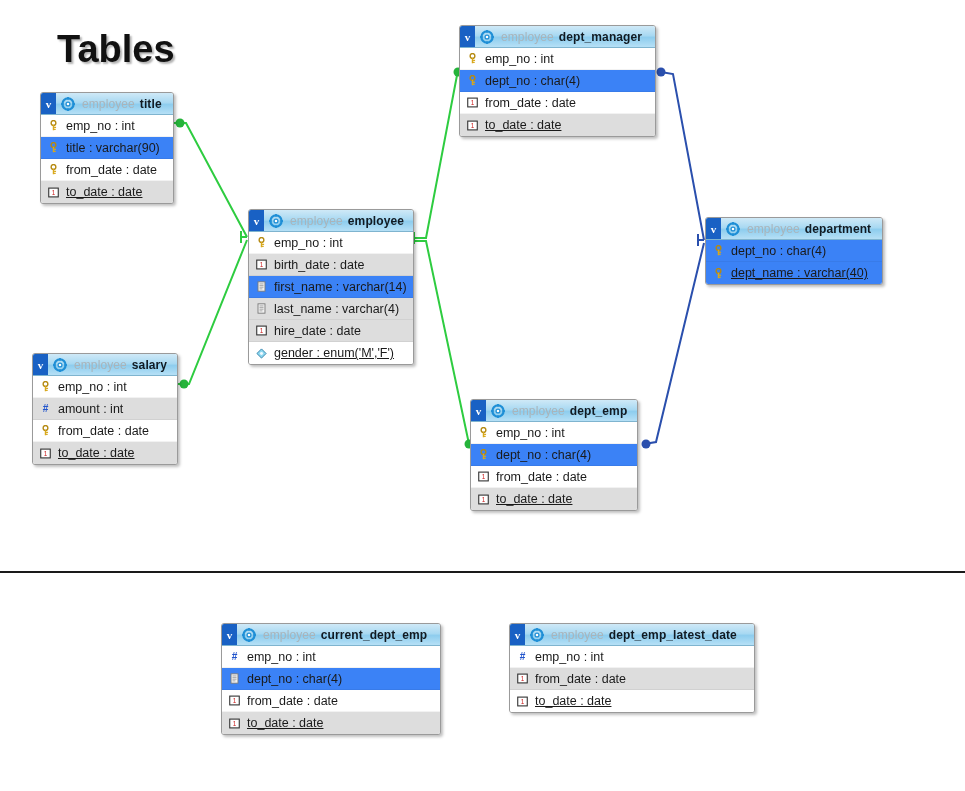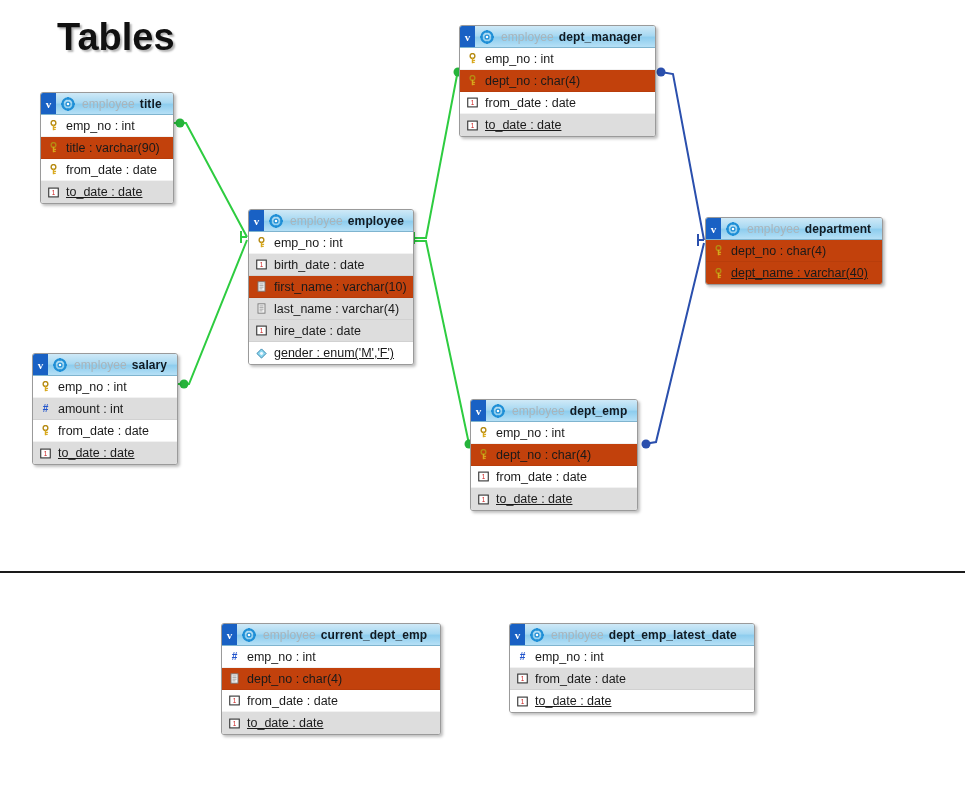--- a/index.html
+++ b/index.html
@@ -14,21 +14,21 @@
   svg.links{position:absolute;left:0;top:0;width:965px;height:791px;pointer-events:none;}
 
   .section-title{
     position:absolute;
     font-family:"Liberation Sans", sans-serif;
     font-weight:bold;
     color:#111111;
     text-shadow:2px 2px 2px rgba(0,0,0,0.30);
     white-space:nowrap;
   }
-  #title-tables{left:57px;top:16px;font-size:38px;}
+  #title-tables{left:57px;top:28px;font-size:38px;}
   #title-views{left:62px;top:644px;font-size:36px;}
 
   .divider{
     position:absolute;left:0px;top:571px;width:965px;height:0;
     border-top:2px solid #1a1a1a;
   }
 
   
   .tbl{
     position:absolute;
@@ -84,21 +84,21 @@
     padding-left:6px;
     box-sizing:border-box;
     font-size:12.5px;
     color:#1a1a1a;
     white-space:nowrap;
     border-bottom:1px solid rgba(0,0,0,0.05);
   }
   .row:last-child{border-bottom:none;text-decoration:underline;}
   .row.bg-white{background:#ffffff;}
   .row.bg-gray{background:#dddddd;}
-  .row.bg-pink{background:#c2410c;}
+  .row.bg-pink{background:#3b82f6;}
   .row-icon{
     width:13px;height:13px;margin-right:6px;flex:none;
     display:flex;align-items:center;justify-content:center;
   }
   .row-label{font-size:12.5px;}
 </style>
 </head>
 <body>
 
 <div id="canvas">
@@ -301,21 +301,21 @@
         <div class="row bg-pink">
           <span class="row-icon">
             <svg width="11" height="11" viewBox="0 0 12 12">
               <rect x="2.2" y="0.9" width="7.6" height="10.2" fill="#f2f2f2" stroke="#7a7a7a" stroke-width="1"></rect>
               <line x1="3.8" y1="3.2" x2="8.2" y2="3.2" stroke="#9a9a9a" stroke-width="0.9"></line>
               <line x1="3.8" y1="5.0" x2="8.2" y2="5.0" stroke="#9a9a9a" stroke-width="0.9"></line>
               <line x1="3.8" y1="6.8" x2="8.2" y2="6.8" stroke="#9a9a9a" stroke-width="0.9"></line>
               <line x1="3.8" y1="8.6" x2="7.0" y2="8.6" stroke="#9a9a9a" stroke-width="0.9"></line>
             </svg>
           </span>
-          <span class="row-label">first_name : varchar(10)</span>
+          <span class="row-label">first_name : varchar(14)</span>
         </div>
         <div class="row bg-gray">
           <span class="row-icon">
             <svg width="11" height="11" viewBox="0 0 12 12">
               <rect x="2.2" y="0.9" width="7.6" height="10.2" fill="#f2f2f2" stroke="#7a7a7a" stroke-width="1"></rect>
               <line x1="3.8" y1="3.2" x2="8.2" y2="3.2" stroke="#9a9a9a" stroke-width="0.9"></line>
               <line x1="3.8" y1="5.0" x2="8.2" y2="5.0" stroke="#9a9a9a" stroke-width="0.9"></line>
               <line x1="3.8" y1="6.8" x2="8.2" y2="6.8" stroke="#9a9a9a" stroke-width="0.9"></line>
               <line x1="3.8" y1="8.6" x2="7.0" y2="8.6" stroke="#9a9a9a" stroke-width="0.9"></line>
             </svg>

